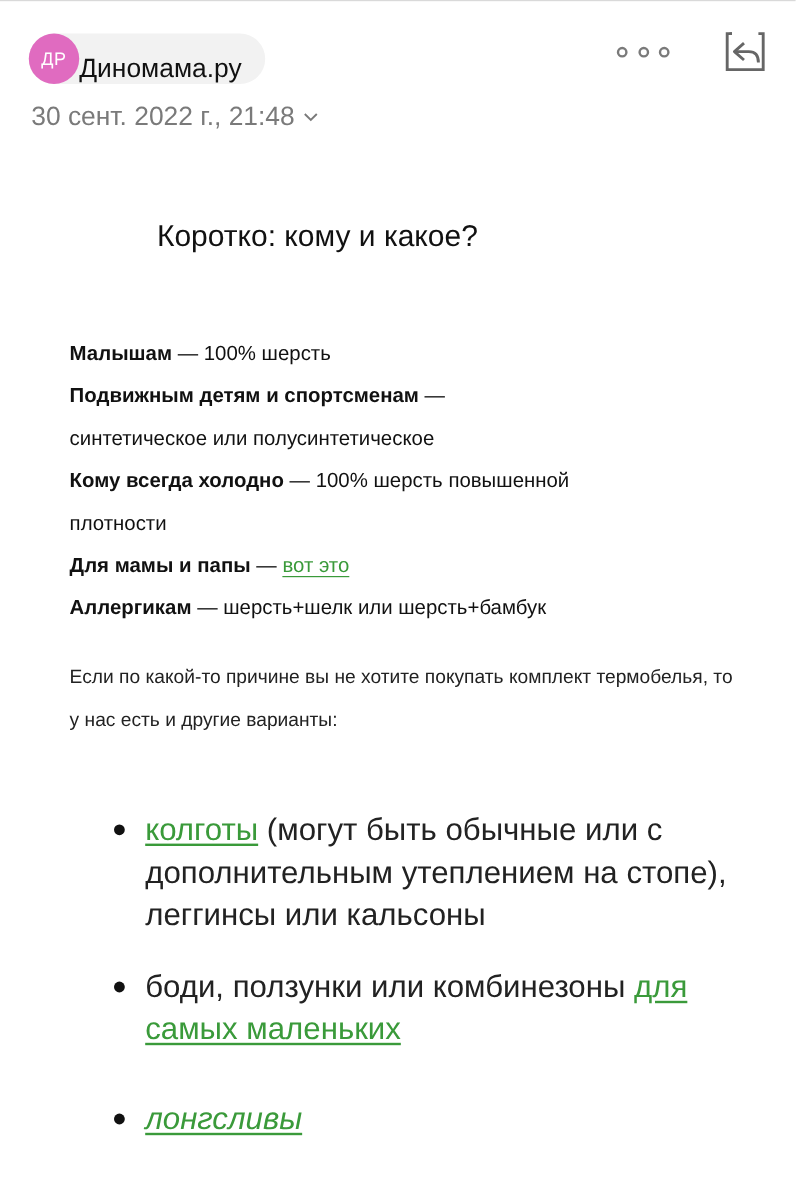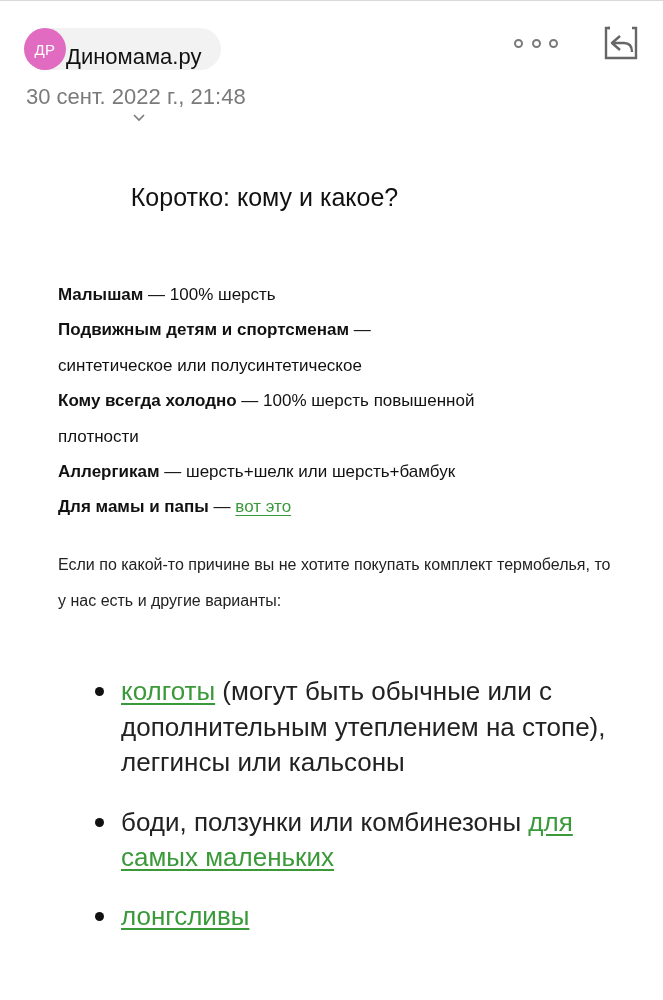--- a/index.html
+++ b/index.html
@@ -1,35 +1,35 @@
 <!DOCTYPE html>
 <html><head>
 <meta charset="utf-8">
 <style>
   html, body { margin:0; padding:0; background:#ffffff; }
   body { width:663px; height:1000px; overflow:hidden; position:relative; font-family:"Liberation Sans", sans-serif; color:#111; }
   .topline { position:absolute; left:0; top:0; width:663px; height:1px; background:#d9d9d9; }
   .sender-chip { position:absolute; left:24px; top:28px; height:42px; padding-right:20px; background:#f2f2f2; border-radius:21px; display:flex; align-items:flex-end; }
   .avatar { width:42px; height:42px; border-radius:50%; background:#e06bc0; color:#fff; font-size:15px; display:flex; align-items:center; justify-content:center; letter-spacing:0.5px; }
   .sender-name { font-size:22px; color:#111; }
-  .date-row { position:absolute; left:26px; top:84px; display:flex; align-items:center; font-size:22px; color:#7a7a7a;flex-direction:column; }
+  .date-row { position:absolute; left:26px; top:84px; display:flex; align-items:center; font-size:22px; color:#7a7a7a; }
   .chev { margin-left:6px; width:14px; height:14px; }
   .more-btn { position:absolute; left:514px; top:32px; width:44px; height:22px; display:flex; align-items:center; justify-content:space-between; }
   .more-btn span { width:9px; height:9px; border:2px solid #7a7a7a; border-radius:50%; box-sizing:border-box; }
   .reply-btn { position:absolute; left:602px; top:24px; width:38px; height:38px; }
   .title { position:absolute; left:0; width:529px; top:183px; text-align:center; font-size:25px; font-weight:normal; color:#111; }
   .facts { position:absolute; left:58px; top:277px; width:590px; font-size:17px; line-height:35.4px; color:#111; }
   .facts b { font-weight:bold; }
   a.link { color:#3a9a3a; text-decoration:underline; text-underline-offset:3px; }
   .para { position:absolute; left:58px; top:547px; width:560px; font-size:16px; line-height:35.5px; color:#222; }
   .list { position:absolute; left:58px; top:674px; width:580px; margin:0; padding:0; list-style:none; font-size:26px; line-height:35.5px; color:#222; }
   .list li { position:relative; padding-left:63px; }
   .list li .bullet { position:absolute; left:37px; top:13px; width:9px; height:9px; border-radius:50%; background:#111; }
   .list li.item2 { margin-top:24px; }
-  .list li.item3 { margin-top:23px; }
+  .list li.item3 { margin-top:39px;font-style:italic; }
 </style>
 </head>
 <body>
 
 <div class="topline"></div>
 
 <div class="sender-chip">
   <div class="avatar">ДР</div>
   <span class="sender-name">Диномама.ру</span>
 </div>
@@ -53,22 +53,22 @@
   <path d="M18 12 L10 19 L18 26" fill="none" stroke="#666" stroke-width="2.4" stroke-linejoin="round"></path>
   <path d="M10 19 H22 C27 19 30 22 30 28" fill="none" stroke="#666" stroke-width="2.4"></path>
 </svg>
 
 <div class="title">Коротко: кому и какое?</div>
 
 <div class="facts">
   <div><b>Малышам</b><span> — </span><span>100% шерсть</span></div>
   <div><b>Подвижным детям и спортсменам</b><span> — </span><br><span>синтетическое или полусинтетическое</span></div>
   <div style="width:440px"><b>Кому всегда холодно</b><span> — </span><span>100% шерсть повышенной плотности</span></div>
+  <div><b>Для мамы и папы</b><span> — </span><a class="link" href="#">вот это</a></div>
   <div><b>Аллергикам</b><span> — </span><span>шерсть+шелк или шерсть+бамбук</span></div>
-  <div><b>Для мамы и папы</b><span> — </span><a class="link" href="#">вот это</a></div>
 </div>
 
 <div class="para">Если по какой-то причине вы не хотите покупать комплект термобелья, то у нас есть и другие варианты:</div>
 
 <ul class="list">
   <li>
     <span class="bullet"></span>
     <a class="link" href="#">колготы</a><span> (могут быть обычные или с дополнительным утеплением на стопе), леггинсы или кальсоны</span>
   </li>
   <li class="item2">

